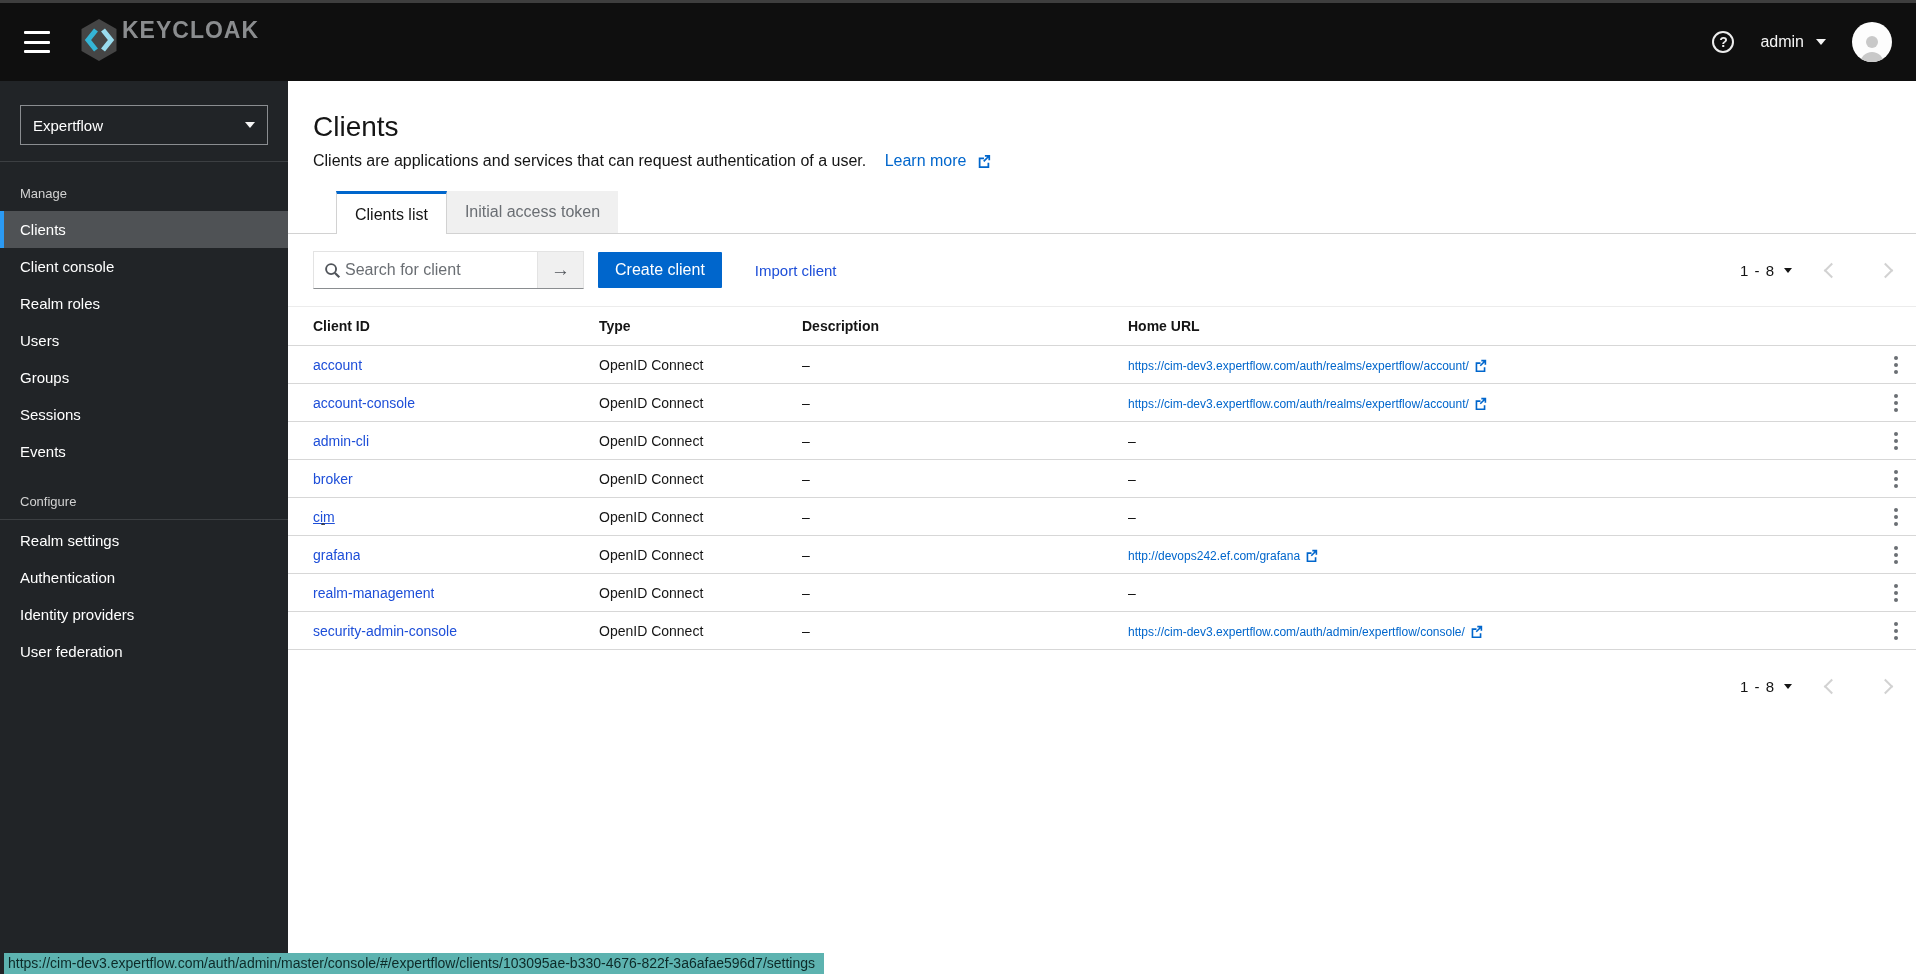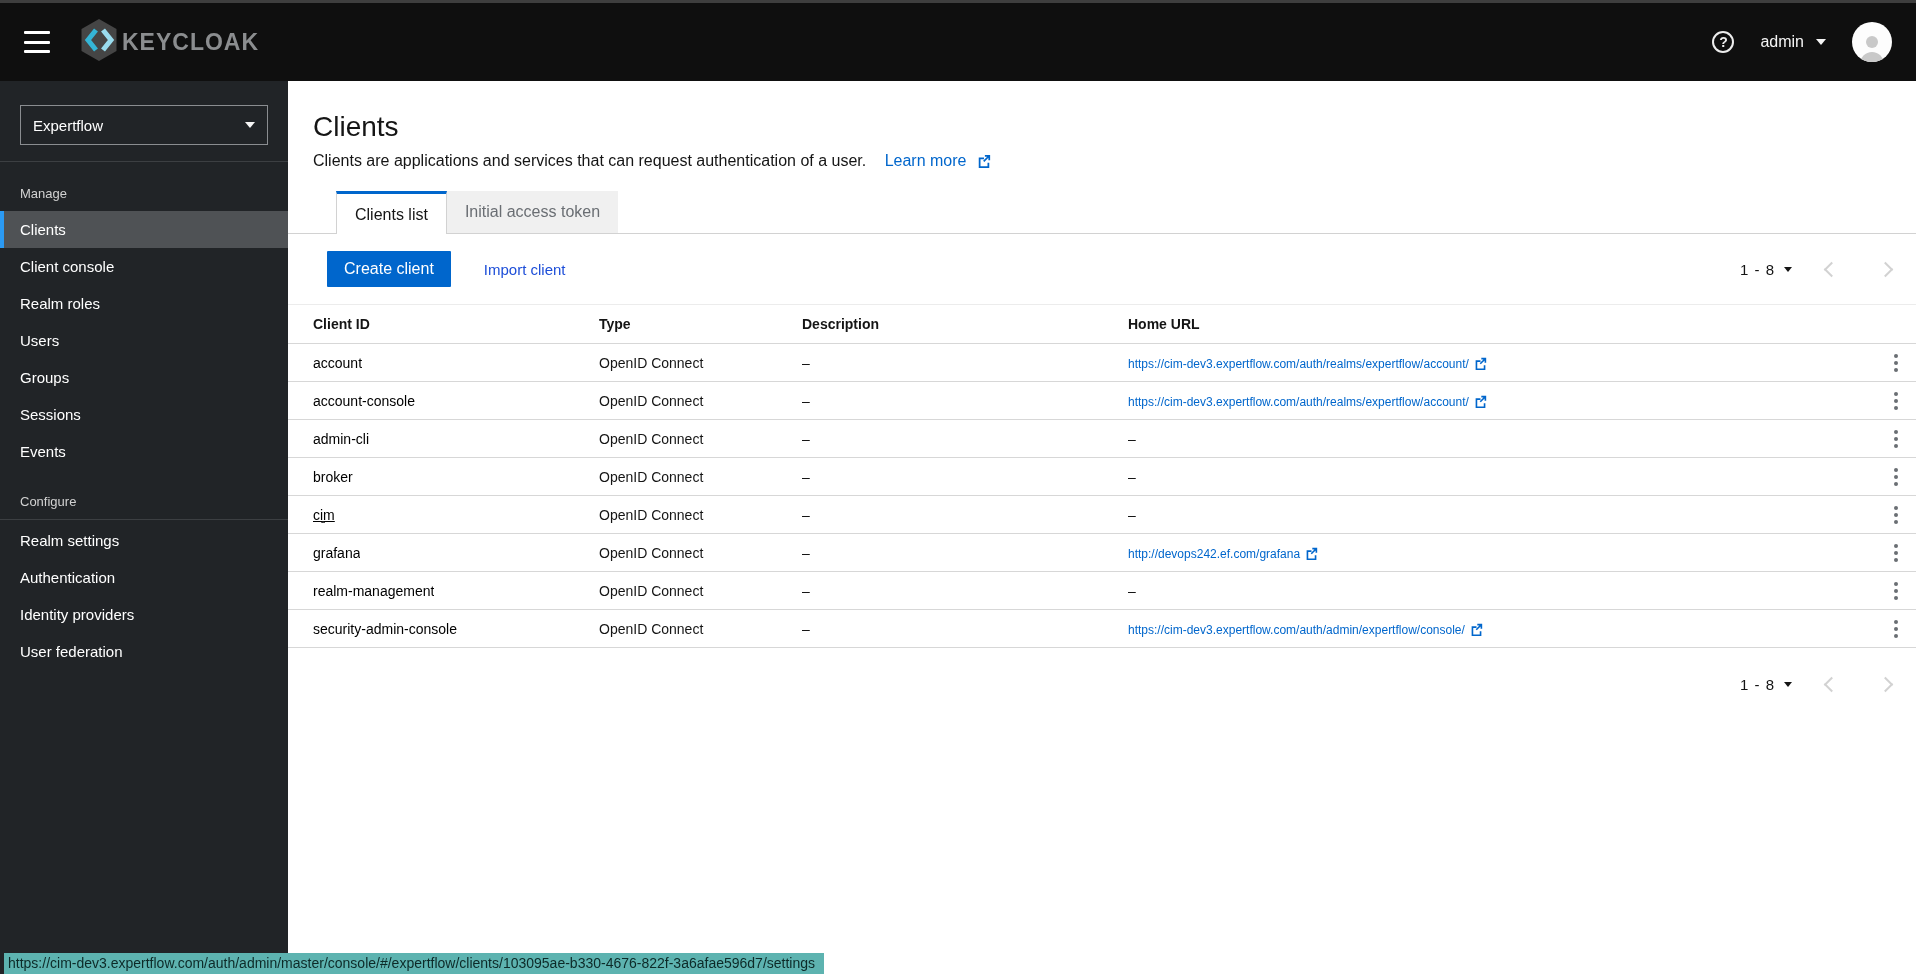--- a/index.html
+++ b/index.html
@@ -4,21 +4,21 @@
 <style>
   * { margin:0; padding:0; box-sizing:border-box; }
   html,body { width:1916px; height:974px; overflow:hidden; font-family:"Liberation Sans", sans-serif; background:#fff; }
   .window-edge { height:3px; background:#3e3e3e; width:100%; }
   .app { display:flex; flex-direction:column; height:971px; }
 
   
   .topbar { height:78px; background:#0f0f0f; display:flex; align-items:center; padding:0 24px 0 24px; flex:0 0 auto; }
   .hamburger { background:none; border:none; cursor:pointer; width:26px; height:22px; display:flex; flex-direction:column; justify-content:space-between; margin-right:28px; }
   .hamburger span { display:block; height:3px; background:#fff; border-radius:1px; }
-  .brand { display:flex; align-items:center; gap:2px; }
+  .brand { display:flex; gap:2px; }
   .brand-text { color:#8b8d8f; font-size:23px; font-weight:bold; letter-spacing:1px; }
   .topbar-right { margin-left:auto; display:flex; align-items:center; gap:26px; }
   .help-btn { background:none; border:none; cursor:pointer; }
   .help-circle { display:flex; align-items:center; justify-content:center; width:22px; height:22px; border:2px solid #ededed; border-radius:50%; color:#ededed; font-size:14px; font-weight:bold; }
   .user-menu { background:none; border:none; cursor:pointer; display:flex; align-items:center; gap:12px; color:#f5f5f5; font-size:16px; }
   .caret { width:0; height:0; border-left:5px solid transparent; border-right:5px solid transparent; border-top:6px solid #f5f5f5; display:inline-block; }
   .caret.dark { border-top-color:#151515; }
   .avatar { width:40px; height:40px; border-radius:50%; background:#fdfdfd; display:flex; align-items:flex-end; justify-content:center; overflow:hidden; cursor:pointer; }
 
   
@@ -61,21 +61,21 @@
   .chev.next::before { transform:rotate(45deg); }
   .chev.prev::before { transform:rotate(-135deg); }
   .pager.bottom { margin:21px 16px 0 0; justify-content:flex-end; }
 
   .table { margin:0; }
   .thead, .trow { display:grid; grid-template-columns:286px 203px 326px 1fr 48px; align-items:center; padding-left:25px; padding-right:8px; }
   .thead { border-top:1px solid #ececec; border-bottom:1px solid #d7d7d7; height:40px; }
   .th { font-size:14px; font-weight:bold; color:#151515; }
   .trow { height:38px; border-bottom:1px solid #d7d7d7; }
   .cell { font-size:14px; color:#151515; white-space:nowrap; overflow:hidden; }
-  .client-link { color:#000000; text-decoration:none; cursor:pointer; font-size:14px; position:relative; width:max-content; }
+  .client-link { color:#1d4ed8; text-decoration:none; cursor:pointer; font-size:14px; position:relative; width:max-content; }
   .client-link.hovered { text-decoration:underline; }
   .cursor-hand { position:absolute; left:3px; top:13px; display:none; }
   .home-link { color:#0066cc; text-decoration:none; cursor:pointer; display:inline-flex; align-items:center; gap:5px; font-size:12px;text-align:center; }
   .kebab { background:none; border:none; cursor:pointer; display:flex; flex-direction:column; gap:3px; align-items:center; justify-self:end; padding:6px 10px; }
   .kebab i { width:4px; height:4px; border-radius:50%; background:#6a6e73; }
 
   .statusbar { position:fixed; left:4px; bottom:0; background:#5db3b0; color:#0d2a28; font-size:14px; padding:2px 9px 3px 4px; white-space:nowrap; z-index:10; }
 </style>
 </head>
 <body>
@@ -163,20 +163,30 @@
           </a>
         </p>
       </div>
 
       <div class="tabs" id="tabs">
           <button class="tab active">Clients list</button>
           <button class="tab">Initial access token</button>
         </div>
 
       <div class="toolbar">
+        <div class="search-group">
+          <span class="search-icon">
+            <svg width="17" height="17" viewBox="0 0 18 18">
+              <circle cx="7.5" cy="7.5" r="5.3" fill="none" stroke="#50545a" stroke-width="2"></circle>
+              <line x1="11.6" y1="11.6" x2="16.2" y2="16.2" stroke="#50545a" stroke-width="2.4"></line>
+            </svg>
+          </span>
+          <input placeholder="Search for client" style="">
+          <button class="search-go">→</button>
+        </div>
         <button class="btn-primary">Create client</button>
         <a class="link">Import client</a>
         <div class="pager">
           <button class="pager-label">
             <span>1 - 8</span>
             <span class="caret dark"></span>
           </button>
           <button class="chev prev"></button>
           <button class="chev next"></button>
         </div>

